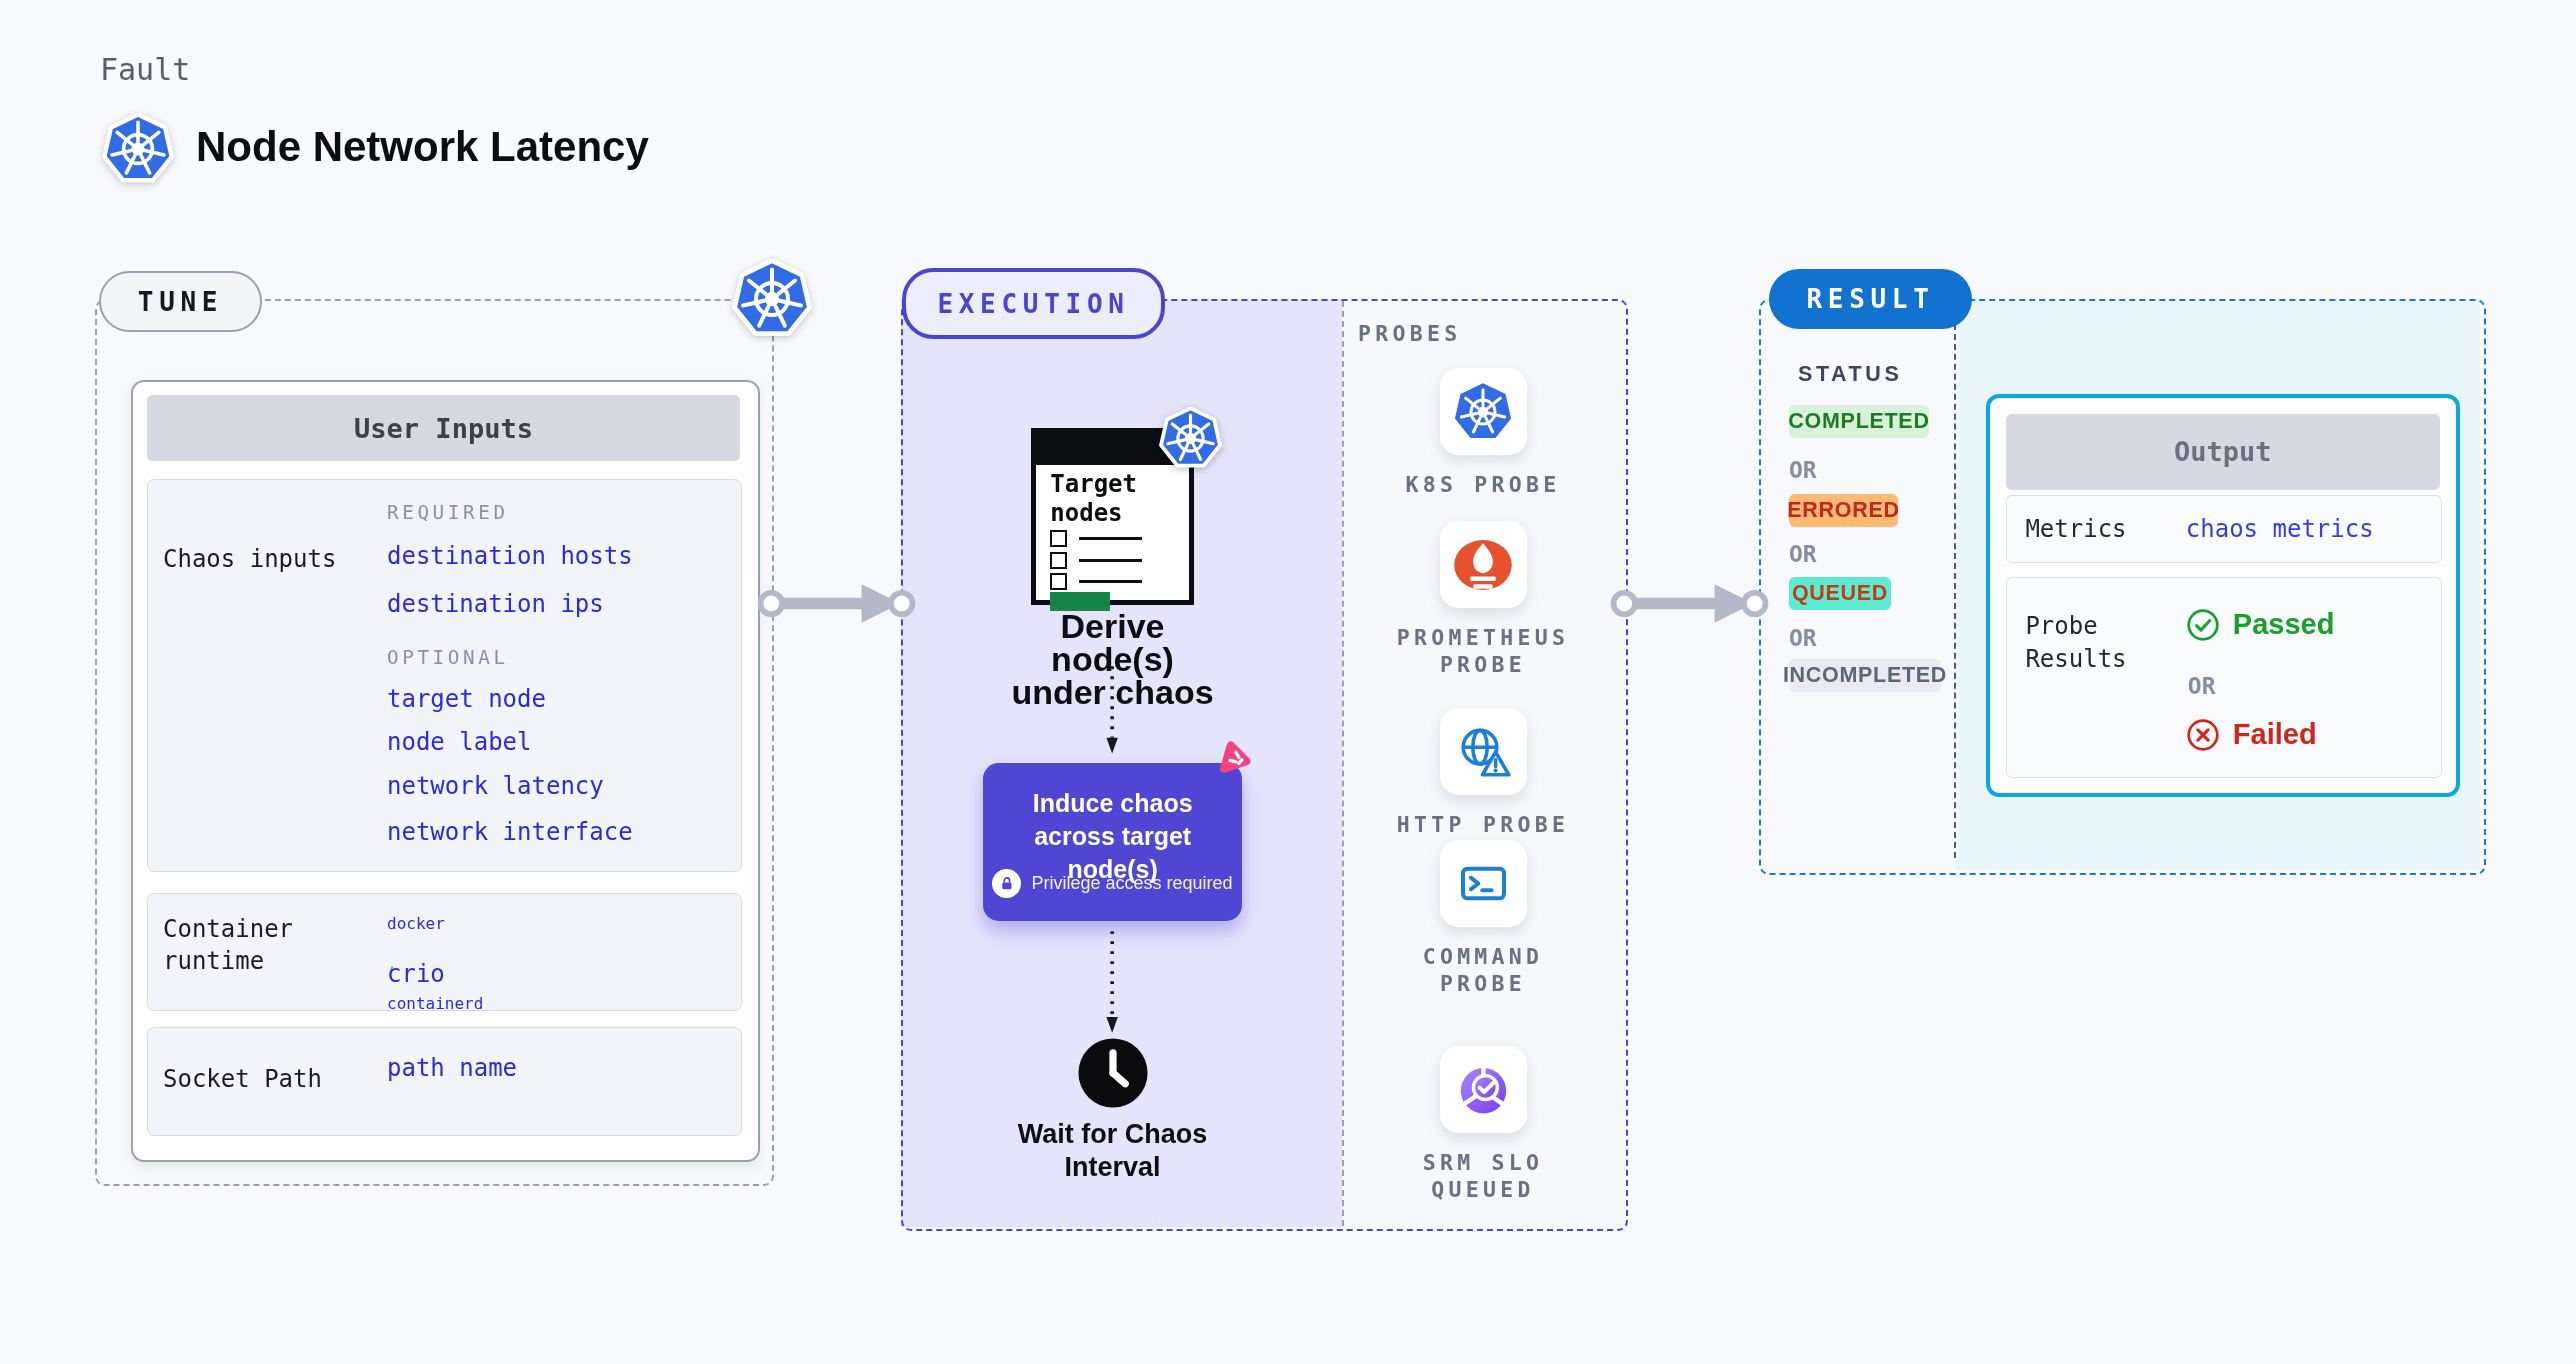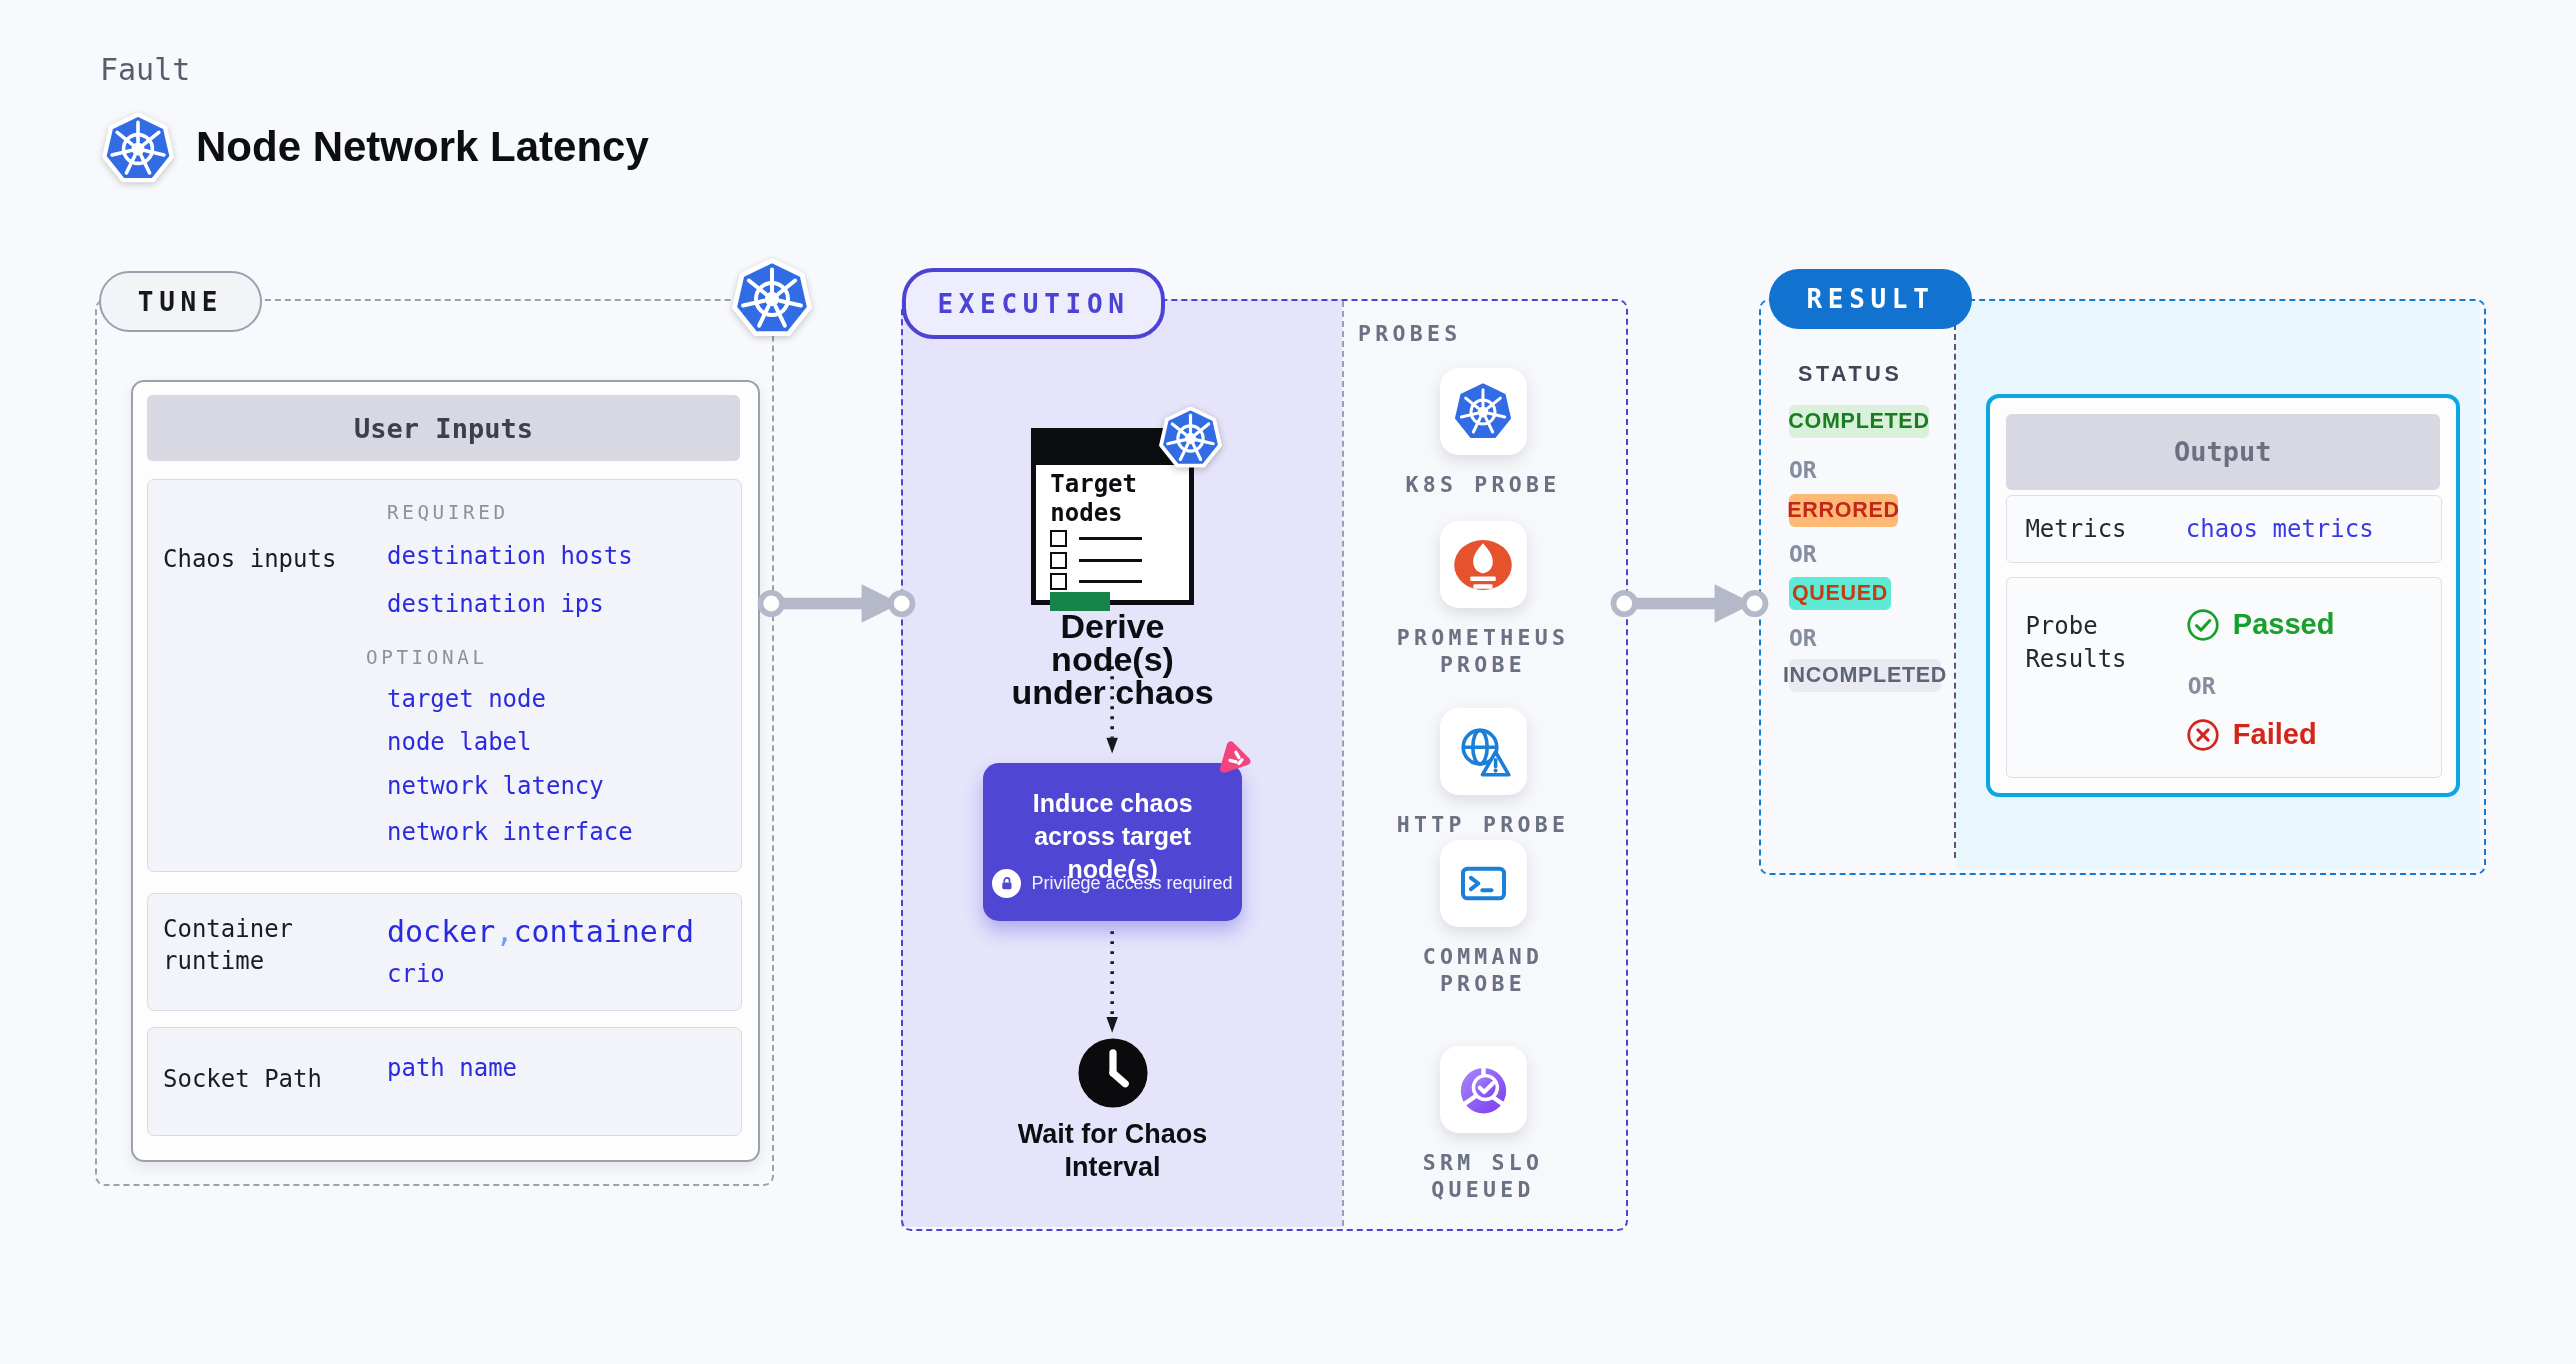--- a/index.html
+++ b/index.html
@@ -104,29 +104,29 @@
   </div>
 
   <div class="ui-card" style="left:131px;top:380px;width:625px;height:778px;"></div>
   <div class="grey-header mono" style="left:147px;top:395px;width:593px;height:66px;z-index:3;">User Inputs</div>
 
   <div class="ui-row" style="left:147px;top:479px;width:593px;height:391px;z-index:2;"></div>
   <div class="row-label" style="left:163px;top:544px;z-index:3;">Chaos inputs</div>
   <div class="subhead" style="left:387px;top:501px;z-index:3;">REQUIRED</div>
   <div class="link" style="left:387px;top:542px;z-index:3;">destination hosts</div>
   <div class="link" style="left:387px;top:590px;z-index:3;">destination ips</div>
-  <div class="subhead" style="left:366px;top:646px;z-index:3;">OPTIONAL</div>
+  <div class="subhead" style="left:387px;top:646px;z-index:3;">OPTIONAL</div>
   <div class="link" style="left:387px;top:685px;z-index:3;">target node</div>
   <div class="link" style="left:387px;top:728px;z-index:3;">node label</div>
   <div class="link" style="left:387px;top:772px;z-index:3;">network latency</div>
   <div class="link" style="left:387px;top:818px;z-index:3;">network interface</div>
 
   <div class="ui-row" style="left:147px;top:893px;width:593px;height:116px;z-index:2;"></div>
   <div class="row-label" style="left:163px;top:914px;width:201px;z-index:3;">Container runtime</div>
-  <div class="abs" style="left:387px;top:914px;display:flex;gap:0;font-size:30px;color:#2a2ae0;z-index:3;">
+  <div class="abs" style="left:387px;top:914px;display:flex;gap:21px;font-size:16px;color:#2a2ae0;z-index:3;flex-direction:column;">
     <span>docker</span>
     <span class="sep">,</span>
     <span>containerd</span>
   </div>
   <div class="link" style="left:387px;top:960px;z-index:3;">crio</div>
 
   <div class="ui-row" style="left:147px;top:1027px;width:593px;height:107px;z-index:2;"></div>
   <div class="row-label" style="left:163px;top:1064px;z-index:3;">Socket Path</div>
   <div class="link" style="left:387px;top:1054px;z-index:3;">path name</div>
 

